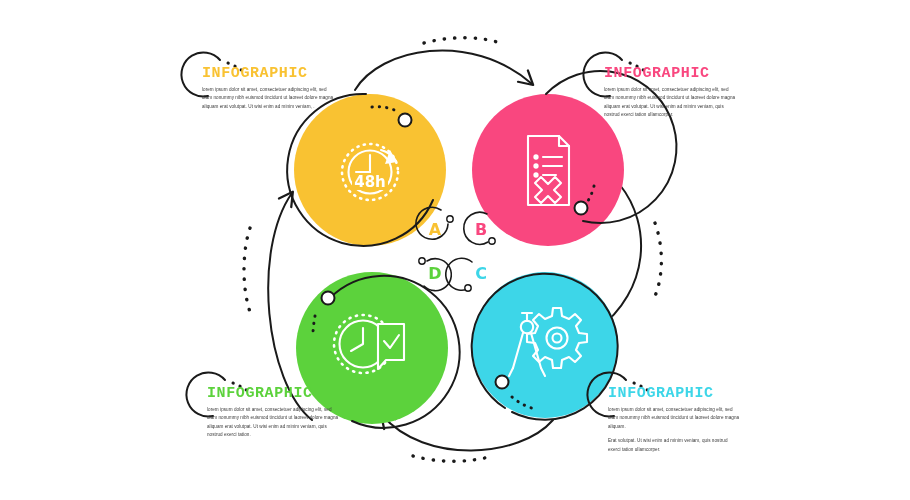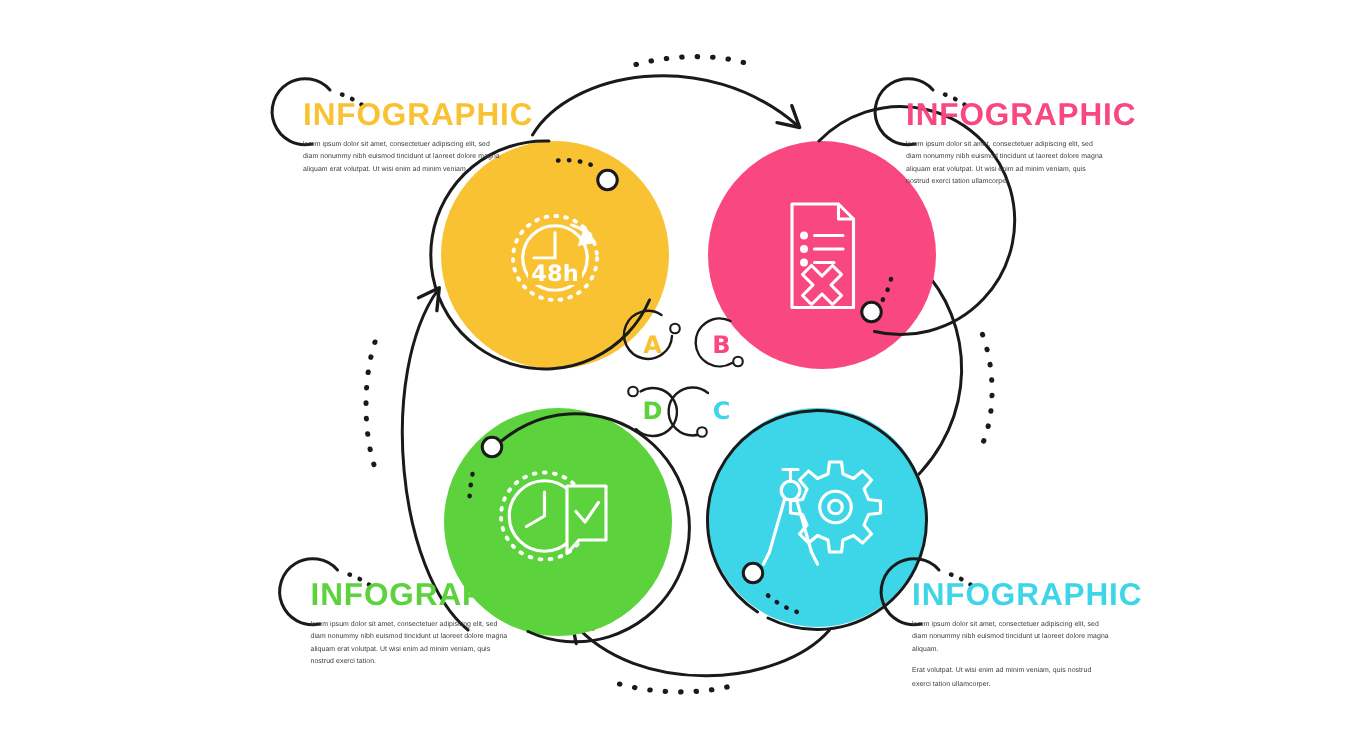--- a/index.html
+++ b/index.html
@@ -6,22 +6,22 @@
   body{
     width:910px;height:500px;background:#ffffff;
     font-family:"Liberation Sans", sans-serif;
     overflow:hidden;position:relative;
   }
   #stage{position:absolute;left:0;top:0;width:910px;height:500px;}
   #svg-layer{position:absolute;left:0;top:0;width:910px;height:500px;}
 
   .text-block{position:absolute;width:132px;}
   .tb-title{
-    font-family:Liberation Sans, sans-serif;
-    font-weight:bold;font-size:21px;letter-spacing:0.6px;
+    font-family:Liberation Mono, monospace;
+    font-weight:bold;font-size:15px;letter-spacing:0.6px;
     line-height:1;margin:0 0 5px 0;text-transform:uppercase;
   }
   .tb-body{
     font-size:4.6px;line-height:1.85;color:#3a3a3a;margin:0;
     letter-spacing:0.05px;
   }
   .tb-body.second{margin-top:6px;}
 
   #tb-yellow{left:202px;top:66px;}
   #tb-pink{left:604px;top:66px;}

